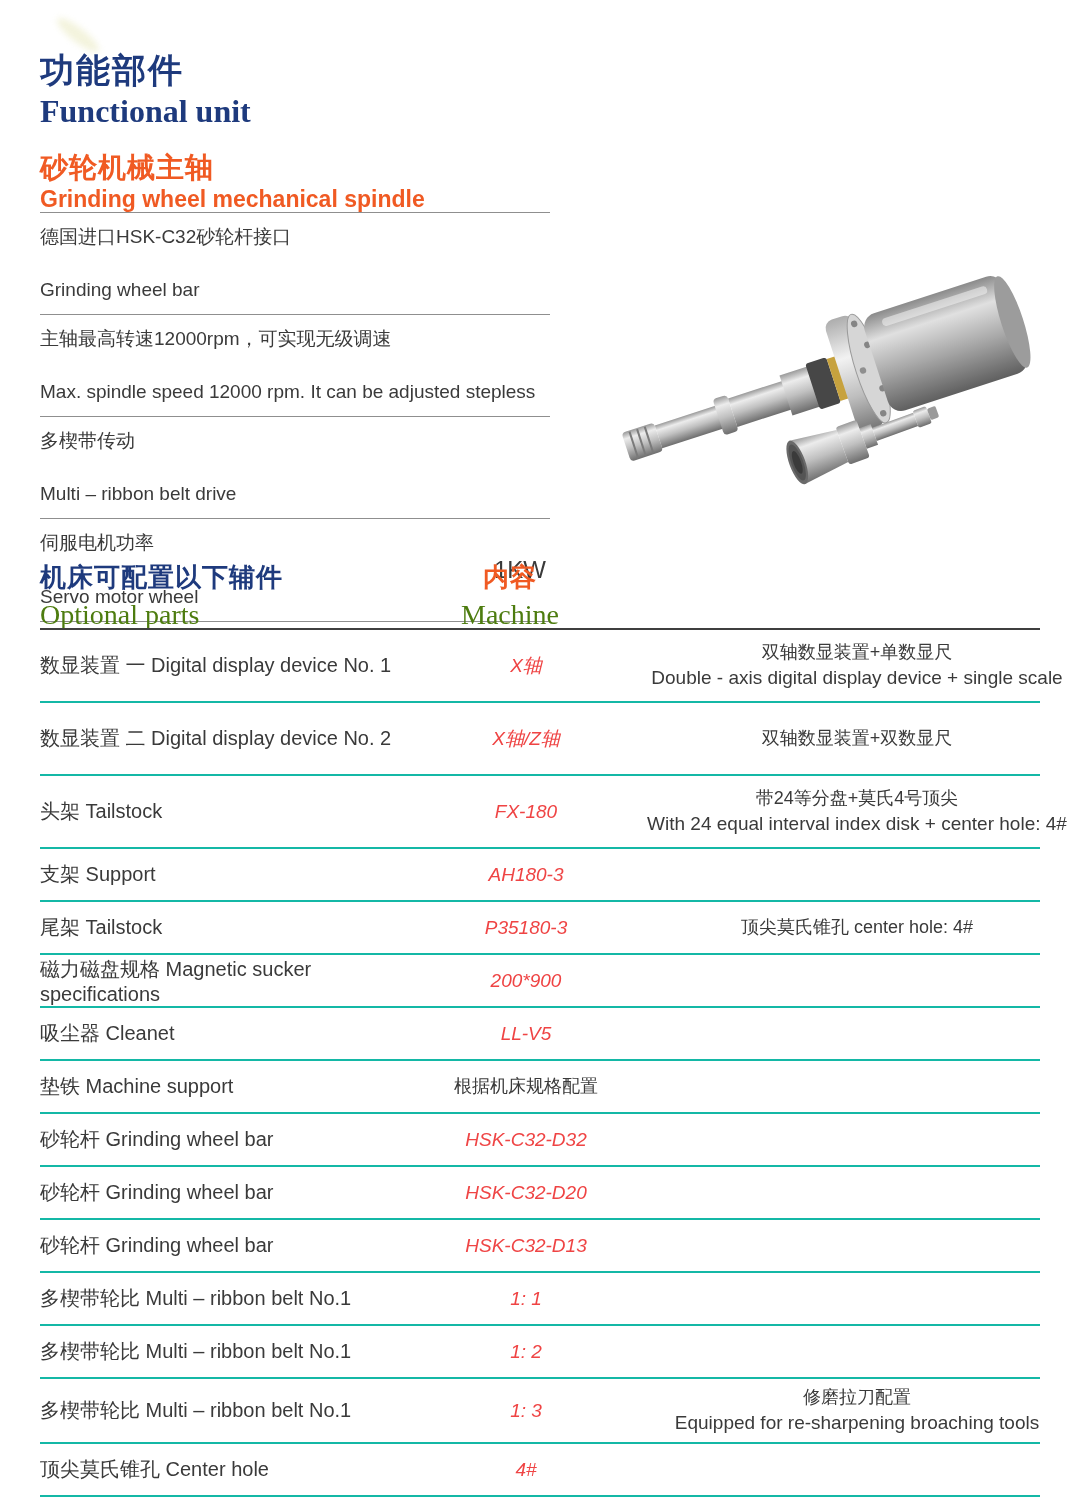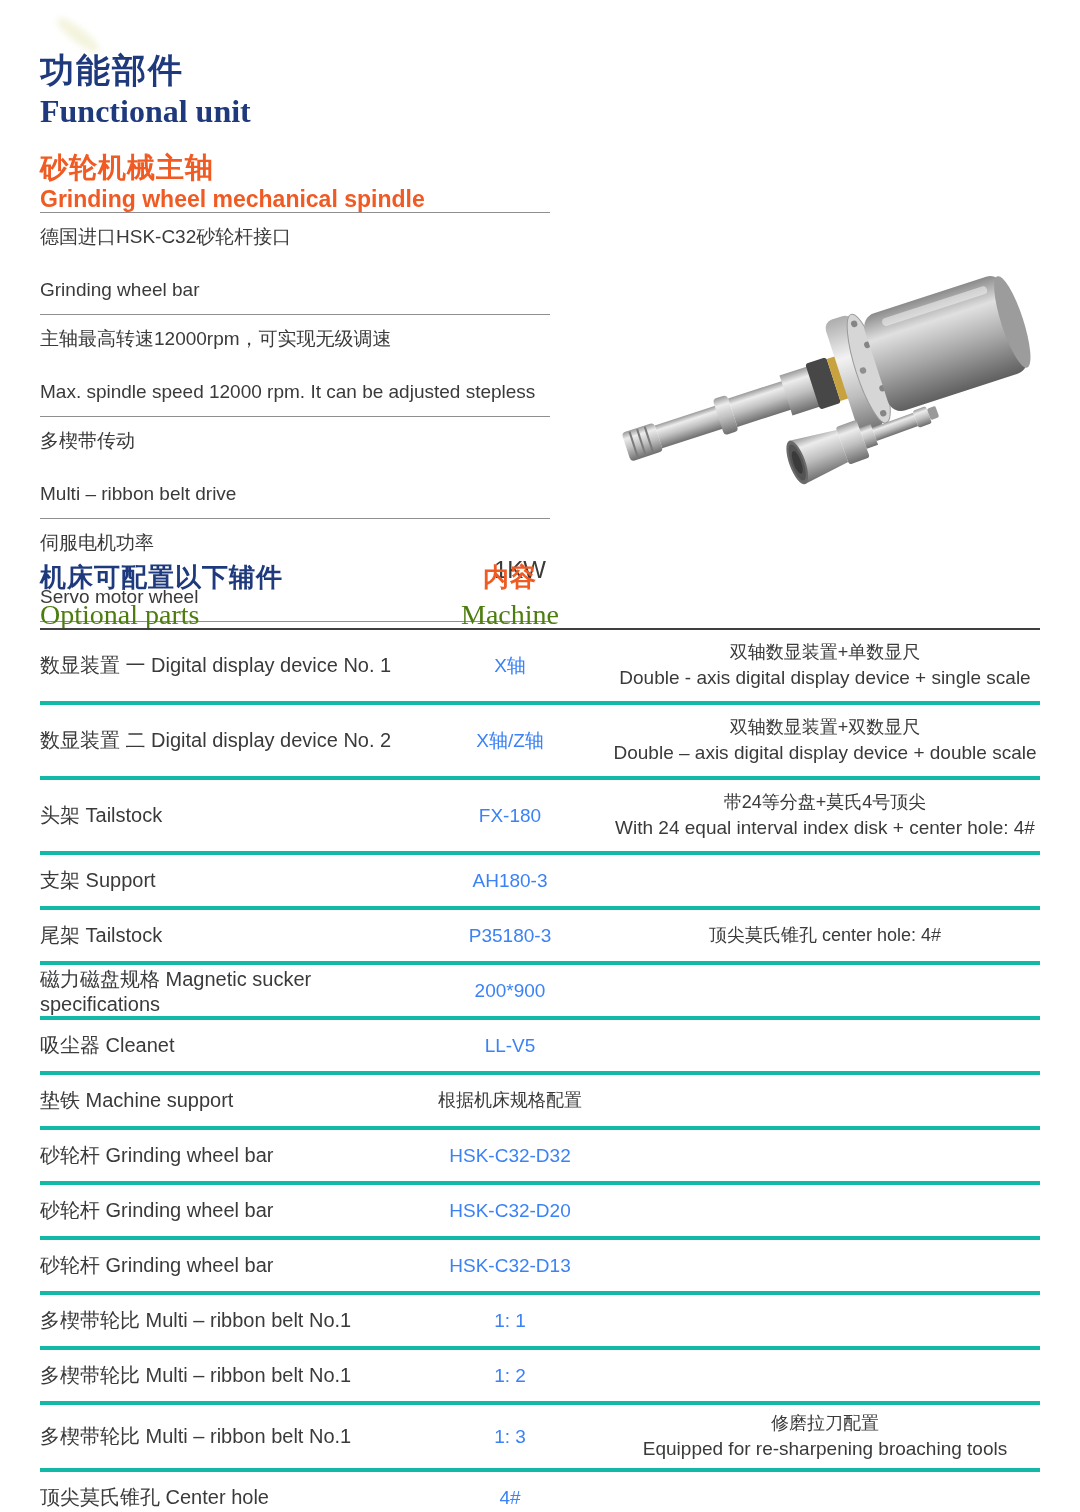--- a/index.html
+++ b/index.html
@@ -37,26 +37,26 @@
   .th.center{align-items:center;text-align:right;}
   .h-zh{font-size:26px;font-weight:bold;letter-spacing:1px;}
   .h-zh.navy{color:#1e3a7d;}
   .h-zh.orange{color:#f05a23;}
   .h-zh.dark{color:#2b2b2b;}
   .h-en{font-family:"Liberation Serif",serif;font-size:28px;color:#4d7c0f;margin-top:4px;}
 
   
   .tbody{position:absolute;left:40px;top:628px;width:1000px;border-top:2px solid #3f3f3f;}
   .trow{display:grid;grid-template-columns:370px 200px 430px;align-items:center;
-        border-bottom:4px solid #14b8a6;}
+        border-bottom:2px solid #14b8a6;gap:16px;}
   .trow.std{min-height:51px;}
   .trow.tall{min-height:71px;}
   .trow.med{min-height:63px;}
   .c-part{font-size:20px;color:#3a3a3a;text-align:left;padding-right:6px;}
-  .c-content{font-size:19px;color:#3b82f6;text-align:center;}
+  .c-content{font-size:19px;color:#ef4444;text-align:center;font-style:italic;}
   .c-remark{text-align:center;}
   .r-zh{font-size:18px;line-height:1.4;color:#3a3a3a;}
   .r-en{font-size:19px;line-height:1.35;color:#3a3a3a;}
   .r-zh:empty,.r-en:empty,.c-content:empty{display:none;}
 </style>
 </head>
 <body>
 
 <div class="page">
 
@@ -171,21 +171,20 @@
         <div class="r-zh">双轴数显装置+单数显尺</div>
         <div class="r-en">Double - axis digital display device + single scale</div>
       </div>
     </div>
 
     <div class="trow tall">
       <div class="c-part">数显装置 二 Digital display device No. 2</div>
       <div class="c-content">X轴/Z轴</div>
       <div class="c-remark">
         <div class="r-zh">双轴数显装置+双数显尺</div>
-        <div class="r-en">Double – axis digital display device + double scale</div>
       </div>
     </div>
 
     <div class="trow tall">
       <div class="c-part">头架 Tailstock</div>
       <div class="c-content">FX-180</div>
       <div class="c-remark">
         <div class="r-zh">带24等分盘+莫氏4号顶尖</div>
         <div class="r-en">With 24 equal interval index disk + center hole:  4#</div>
       </div>

